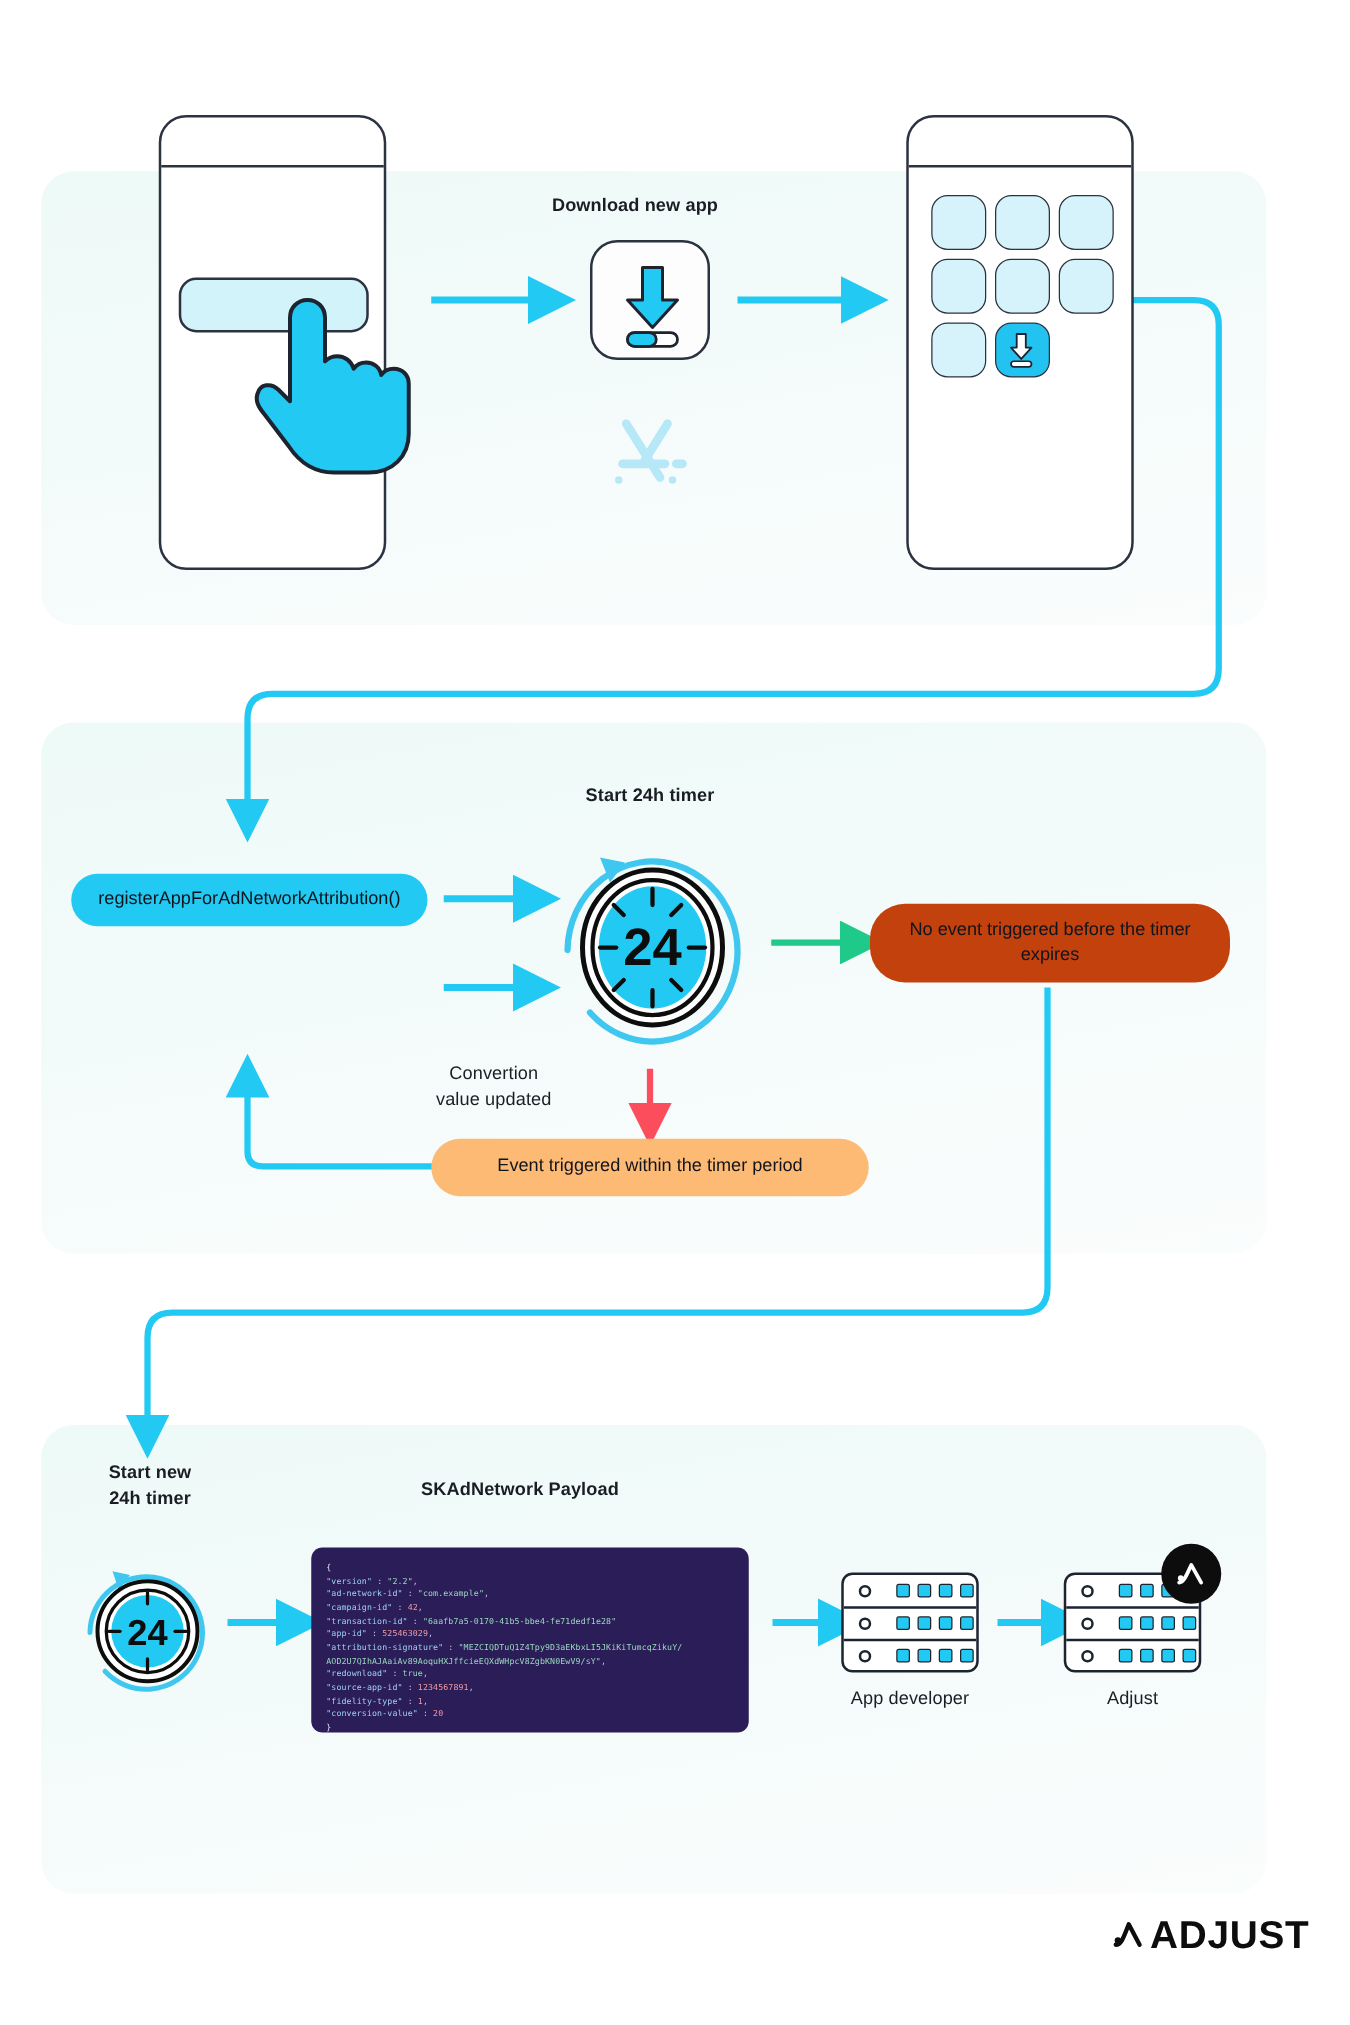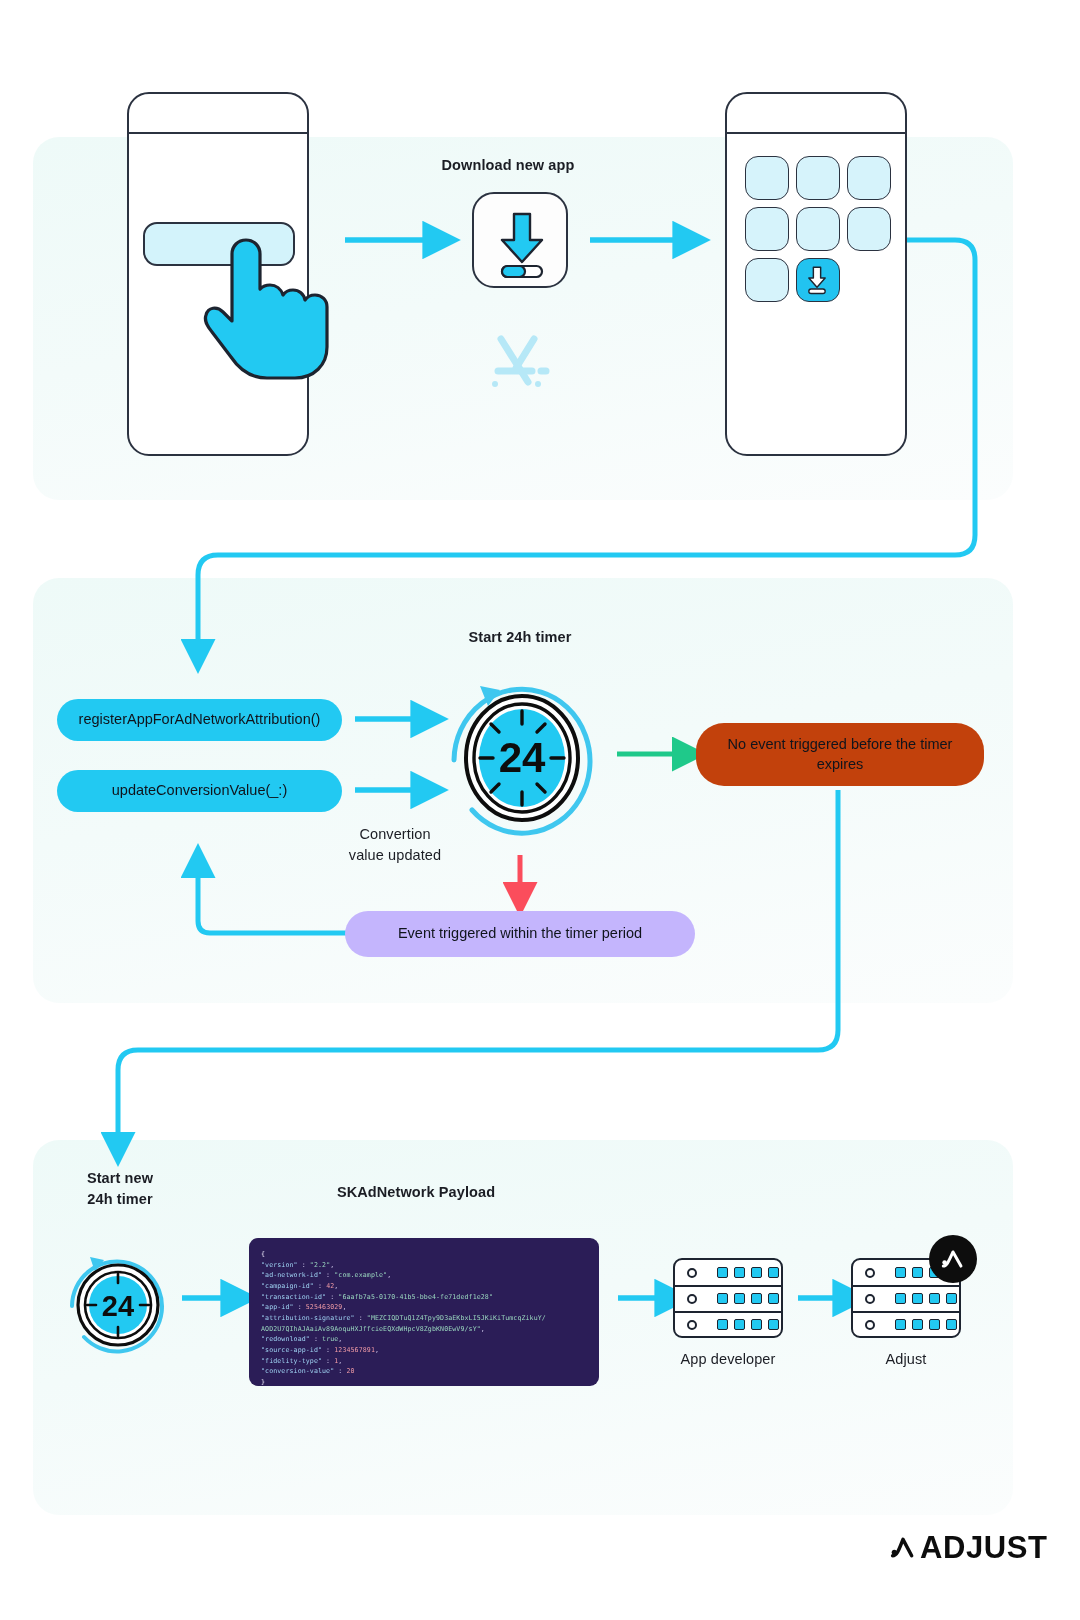--- a/index.html
+++ b/index.html
@@ -79,21 +79,21 @@
     border-radius:28px;
     font-size:14.5px;
     font-weight:500;
     color:#10141c;
     text-align:center;
     line-height:1.35;
     padding:0 14px;
   }
   .pill-blue  { background:#22c9f2;text-align:center; }
   .pill-green { background:#c2410c; }
-  .pill-red   { background:#c4b5fd; }
+  .pill-red   { background:#fdba74; }
 
   
   .timer { position:absolute; }
 
   
   .code {
     position:absolute;
     background:#2b1d57;
     border-radius:9px;
     overflow:hidden;
@@ -236,42 +236,41 @@
       <svg viewBox="0 0 44 44" style="width:40px;height:40px;margin:0;">
         <path d="M18,9 L26,9 L26,21 L31,21 L22,31 L13,21 L18,21 Z" fill="#fff" stroke="#1d2430" stroke-width="1.6" stroke-linejoin="round"></path>
         <rect x="13" y="33" width="18" height="5" rx="2.5" fill="#fff" stroke="#1d2430" stroke-width="1.5"></rect>
       </svg>
     </div>
   </div>
 
   <div class="label" style="left:420px; top:627px; width:200px;">Start 24h timer</div>
 
   <div class="pill pill-blue" style="left:57px; top:699px; width:285px; height:42px;">registerAppForAdNetworkAttribution()</div>
-  <div class="pill pill-blue" style="left:57px; top:770px; width:285px; height:42px;">updateConversionValue(_:)</div>
 
   <svg class="timer" style="left:436px; top:668px; width:172px; height:174px;" viewBox="0 0 172 174">
     <path d="M18,92 a68,72 0 1 1 18,50" fill="none" stroke="#3fc7ef" stroke-width="5" stroke-linecap="round"></path>
     <path d="M44,18 L64,22 L52,38 Z" fill="#3fc7ef"></path>
     <ellipse cx="86" cy="90" rx="56" ry="62" fill="#fff" stroke="#0d0d0d" stroke-width="4"></ellipse>
     <ellipse cx="86" cy="90" rx="48" ry="54" fill="#fff" stroke="#0d0d0d" stroke-width="3.4"></ellipse>
     <ellipse cx="86" cy="90" rx="43" ry="49" fill="#22c9f2"></ellipse>
     <g stroke="#0d0d0d" stroke-width="3.4" stroke-linecap="round">
       <path d="M86,43 L86,56"></path>
         <path d="M86,124 L86,137"></path>
       <path d="M44,90 L57,90"></path>
         <path d="M115,90 L128,90"></path>
       <path d="M55,56 L63,64"></path>
         <path d="M109,56 L101,64"></path>
       <path d="M55,124 L63,116"></path>
         <path d="M109,124 L101,116"></path>
     </g>
     <text x="86" y="104" text-anchor="middle" font-family="Liberation Sans, sans-serif" font-size="42" font-weight="700" fill="#0d0d0d">24</text>
   </svg>
 
-  <div class="label" style="left:300px; top:824px; width:190px; font-weight:500;">Convertion
+  <div class="label" style="left:300px; top:849px; width:190px; font-weight:500;">Convertion
 value updated</div>
 
   <div class="pill pill-green" style="left:696px; top:723px; width:288px; height:63px;">No event triggered
 before the timer expires</div>
 
   <div class="pill pill-red" style="left:345px; top:911px; width:350px; height:46px;">Event triggered within the timer period</div>
 
   <div class="label" style="left:40px; top:1168px; width:160px;">Start new
 24h timer</div>
 

